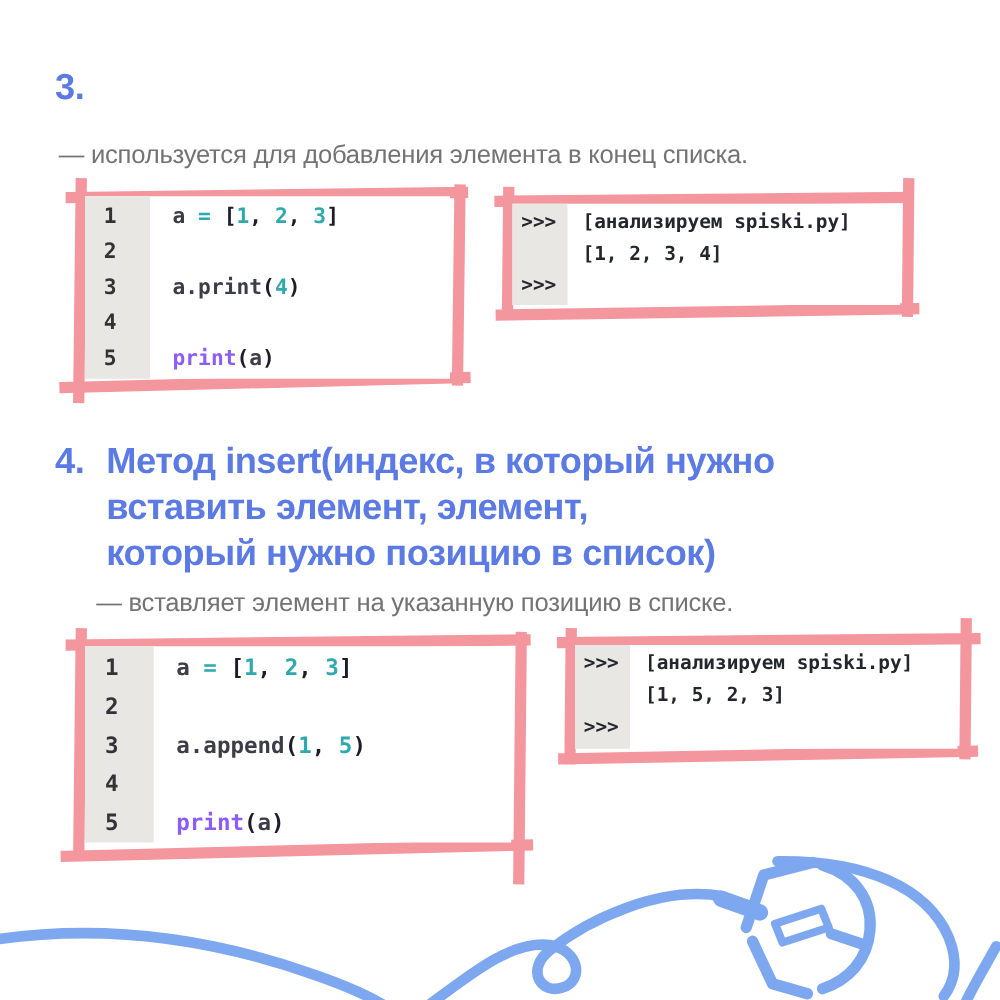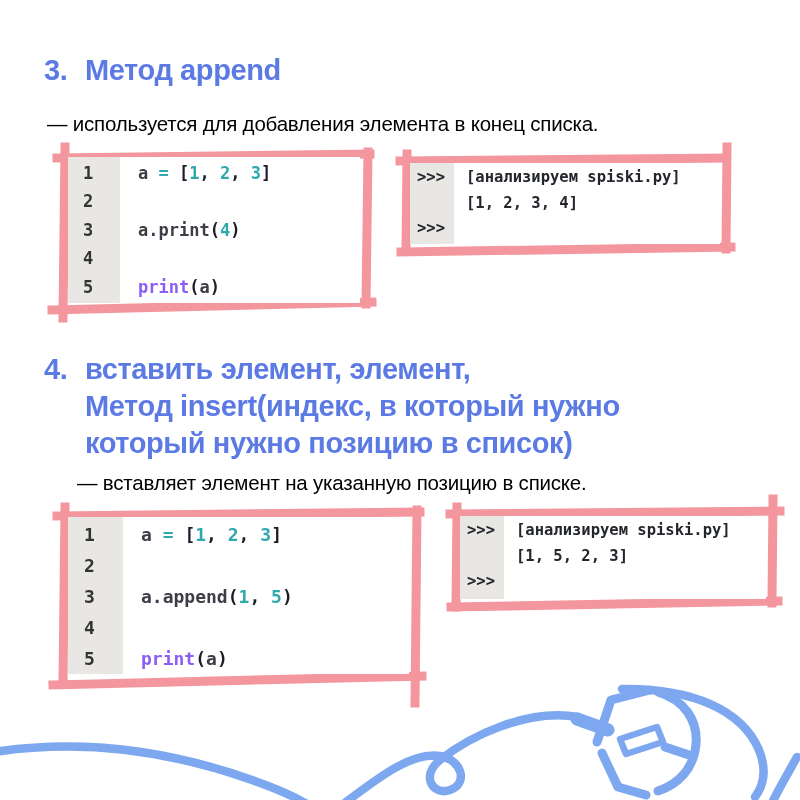--- a/index.html
+++ b/index.html
@@ -12,21 +12,21 @@
   .heading{
     position:absolute;display:flex;
     color:#5b7ae4;font-weight:700;font-size:29px;line-height:37px;
     letter-spacing:-0.4px;
   }
   .hnum{width:41px;flex:none;}
   #heading-3{left:44px;top:52px;}
   #heading-4{left:44px;top:351px;}
   
   .desc{
-    position:absolute;color:#000000;font-size:20.5px;letter-spacing:-0.2px;
+    position:absolute;color:#737373;font-size:20.5px;letter-spacing:-0.2px;
   }
   #desc-3{left:47px;top:112px;}
   #desc-4{left:47px;top:471px;margin-left:30px;}
   
   .card{position:absolute;}
   #code-card-1{left:55px;top:146px;width:320px;height:170px;}
   #console-card-1{left:398px;top:152px;width:336px;height:104px;}
   #code-card-2{left:55px;top:505px;width:372px;height:184px;}
   #console-card-2{left:448px;top:505px;width:334px;height:106px;}
   .frame{position:absolute;left:0;top:0;width:100%;height:100%;overflow:visible;}
@@ -63,23 +63,20 @@
   .console-row .out{padding-left:12px;text-align:right;}
   
   #doodle{position:absolute;left:0;top:650px;width:800px;height:150px;overflow:visible;}
   #doodle path{stroke:#7da8f0;fill:none;stroke-linecap:round;stroke-linejoin:round;}
 </style>
 </head>
 <body>
 
 <div class="heading" id="heading-3">
   <span class="hnum">3.</span>
-  <span class="htext">
-      <div class="hline">Метод append</div>
-    </span>
 </div>
 <div class="desc" id="desc-3">— используется для добавления элемента в конец списка.</div>
 
 <div class="card code-card" id="code-card-1">
   <svg class="frame" viewBox="0 0 320 170">
     <path d="M 2 12 L 315 8"></path>
     <path d="M 10 1 L 8 172"></path>
     <path d="M 313 6 L 311 158"></path>
     <path d="M -3 164 L 317 156"></path>
   </svg>
@@ -108,22 +105,22 @@
         <div class="console-row"><span class="prompt">&gt;&gt;&gt;</span><span class="out">[анализируем spiski.py]</span></div>
         <div class="console-row"><span class="prompt"></span><span class="out">[1, 2, 3, 4]</span></div>
         <div class="console-row"><span class="prompt">&gt;&gt;&gt;</span><span class="out"></span></div>
       </div>
   </div>
 </div>
 
 <div class="heading" id="heading-4">
   <span class="hnum">4.</span>
   <span class="htext">
+      <div class="hline">Метод insert(индекс, в который нужно</div>
       <div class="hline">вставить элемент, элемент,</div>
-      <div class="hline">Метод insert(индекс, в который нужно</div>
       <div class="hline">который нужно позицию в список)</div>
     </span>
 </div>
 <div class="desc" id="desc-4">— вставляет элемент на указанную позицию в списке.</div>
 
 <div class="card code-card" id="code-card-2">
   <svg class="frame" viewBox="0 0 372 184">
     <path d="M 2 11 L 365 7"></path>
     <path d="M 10 2 L 8 178"></path>
     <path d="M 362 5 L 360 198"></path>

